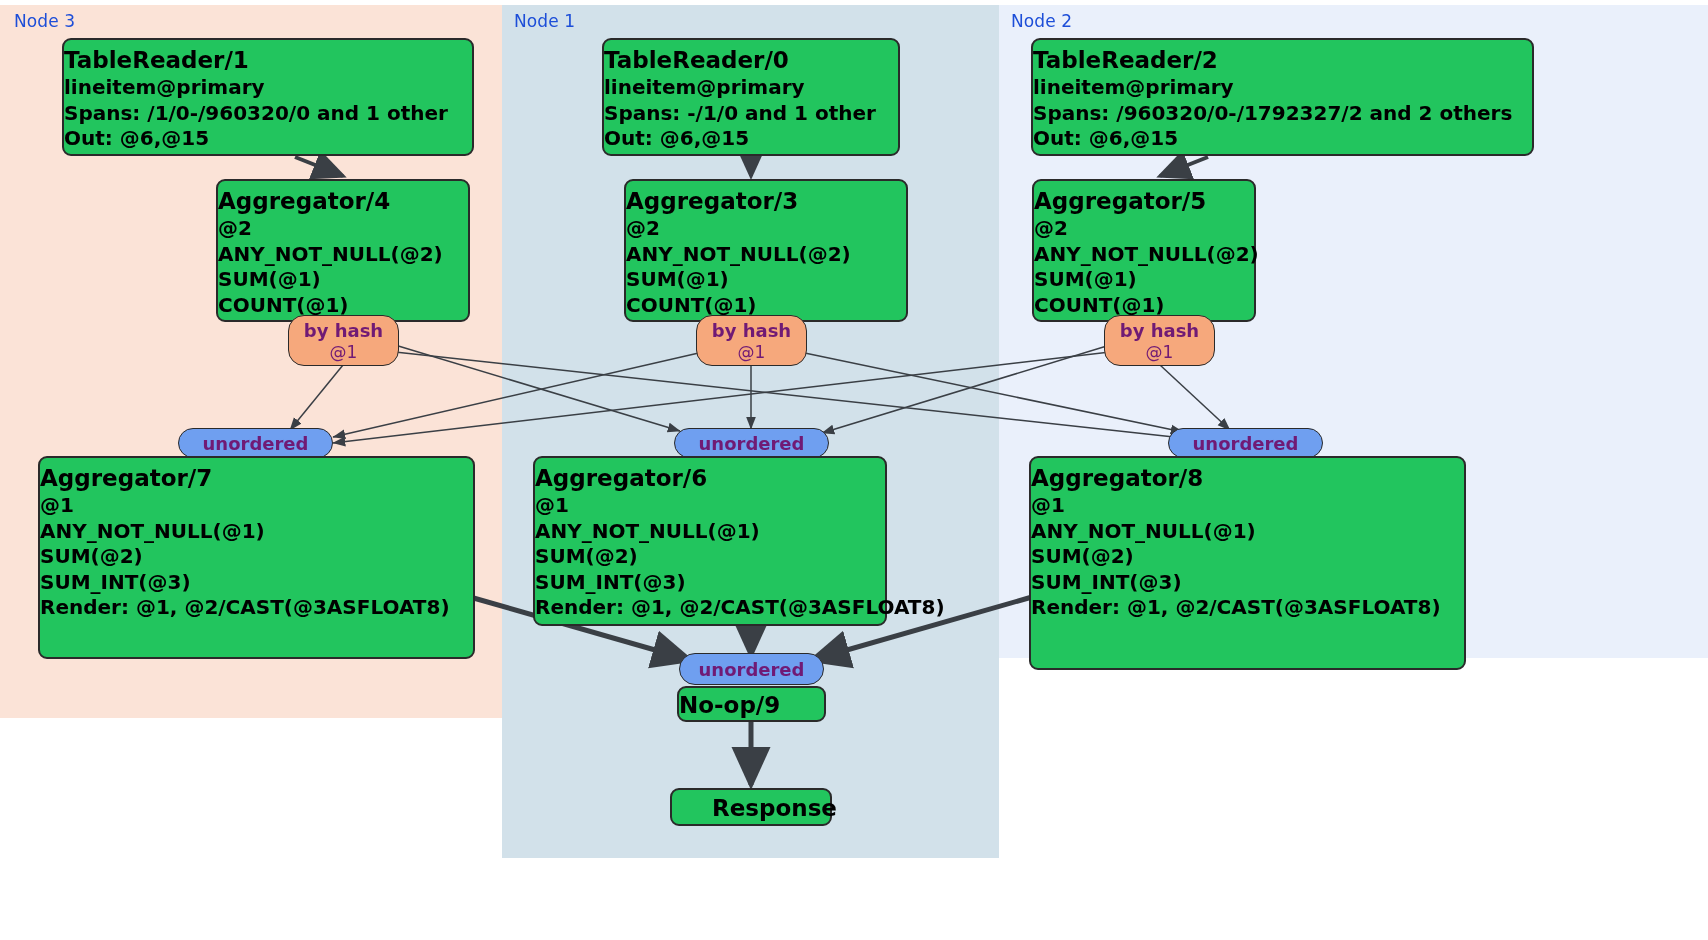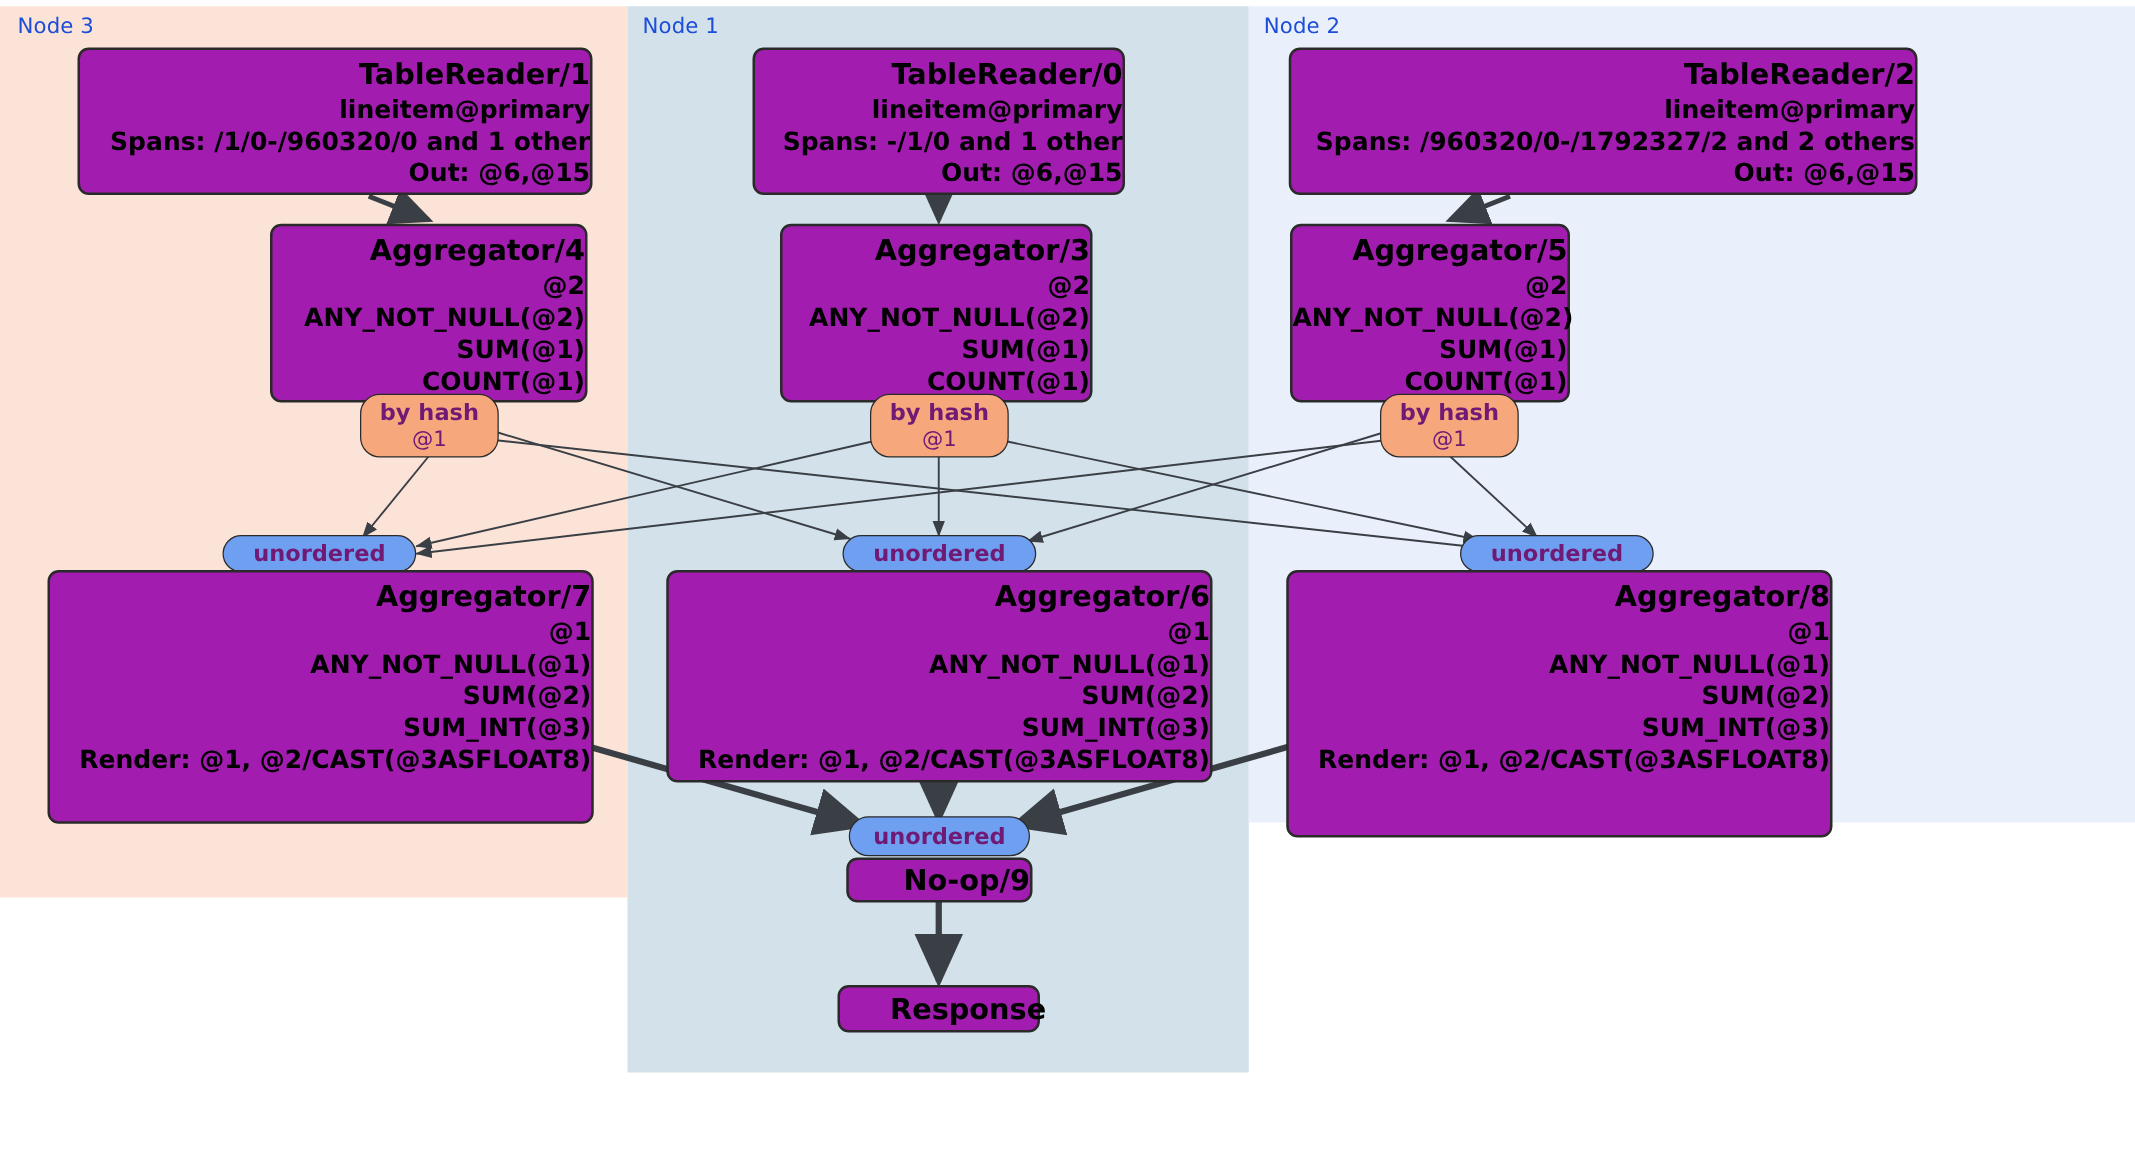--- a/index.html
+++ b/index.html
@@ -4,22 +4,22 @@
 <style>
   html,body{margin:0;padding:0;background:#ffffff;}
   body{font-family:"DejaVu Sans", sans-serif;}
   #stage{position:relative;width:1708px;height:940px;overflow:hidden;background:#fff;}
 
   .node-panel{position:absolute;box-sizing:border-box;}
   .node-label{position:absolute;font-size:17px;color:#1d4ed8;font-family:"DejaVu Sans", sans-serif;letter-spacing:0.1px;}
 
   svg.edges{position:absolute;left:0;top:0;width:1708px;height:940px;pointer-events:none;}
 
-  .box{position:absolute;box-sizing:border-box;background:#a21caf;border:2px solid #2a2a2a;border-radius:9px;
-       text-align:right;color:#000;font-size:20px;line-height:25.5px;padding-top:5px;
+  .box{position:absolute;box-sizing:border-box;background:#22c55e;border:2px solid #2a2a2a;border-radius:9px;
+       text-align:left;color:#000;font-size:20px;line-height:25.5px;padding-top:5px;
        font-family:"DejaVu Sans", sans-serif;}
   .box .ttl{font-weight:bold;font-size:23px;line-height:30px;display:block;}
   .box .ln{display:block;font-size:20px;line-height:25.5px;white-space:nowrap;font-weight:bold;}
 
   .pill{position:absolute;box-sizing:border-box;border:1.6px solid #2a2a2a;border-radius:16px;
         text-align:center;color:#701a75;font-family:"DejaVu Sans", sans-serif;}
   .pill .p1{display:block;font-weight:bold;font-size:18px;line-height:22px;}
   .pill .p2{display:block;font-size:17px;line-height:20px;}
   .pill.hash{background:#f6a87c;}
   .pill.unord{background:#6f9ff0;}
@@ -96,21 +96,21 @@
   </div>
 
   <div class="box" style="left:216px;top:179px;width:254px;height:143px;">
     <span class="ttl">Aggregator/4</span>
     <span class="ln">@2</span>
     <span class="ln">ANY_NOT_NULL(@2)</span>
     <span class="ln">SUM(@1)</span>
     <span class="ln">COUNT(@1)</span>
   </div>
 
-  <div class="box" style="left:624px;top:179px;width:250px;height:143px;">
+  <div class="box" style="left:624px;top:179px;width:284px;height:143px;">
     <span class="ttl">Aggregator/3</span>
     <span class="ln">@2</span>
     <span class="ln">ANY_NOT_NULL(@2)</span>
     <span class="ln">SUM(@1)</span>
     <span class="ln">COUNT(@1)</span>
   </div>
 
   <div class="box" style="left:1032px;top:179px;width:224px;height:143px;">
     <span class="ttl">Aggregator/5</span>
     <span class="ln">@2</span>
@@ -144,21 +144,21 @@
 
   <div class="box" style="left:38px;top:456px;width:437px;height:203px;">
     <span class="ttl">Aggregator/7</span>
     <span class="ln">@1</span>
     <span class="ln">ANY_NOT_NULL(@1)</span>
     <span class="ln">SUM(@2)</span>
     <span class="ln">SUM_INT(@3)</span>
     <span class="ln">Render: @1, @2/CAST(@3ASFLOAT8)</span>
   </div>
 
-  <div class="box" style="left:533px;top:456px;width:437px;height:170px;">
+  <div class="box" style="left:533px;top:456px;width:354px;height:170px;">
     <span class="ttl">Aggregator/6</span>
     <span class="ln">@1</span>
     <span class="ln">ANY_NOT_NULL(@1)</span>
     <span class="ln">SUM(@2)</span>
     <span class="ln">SUM_INT(@3)</span>
     <span class="ln">Render: @1, @2/CAST(@3ASFLOAT8)</span>
   </div>
 
   <div class="box" style="left:1029px;top:456px;width:437px;height:214px;">
     <span class="ttl">Aggregator/8</span>

